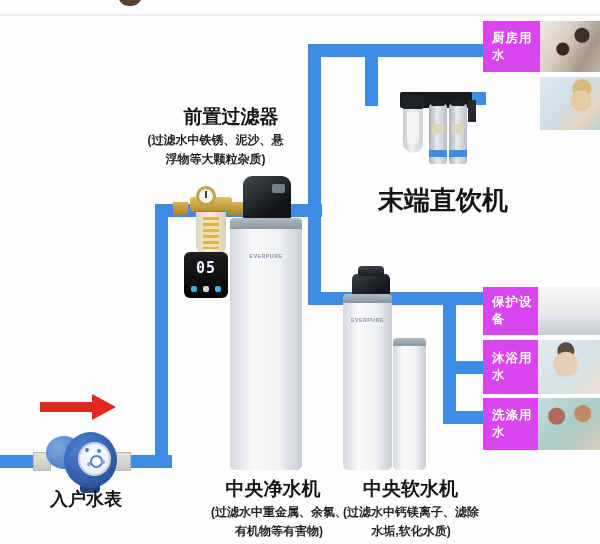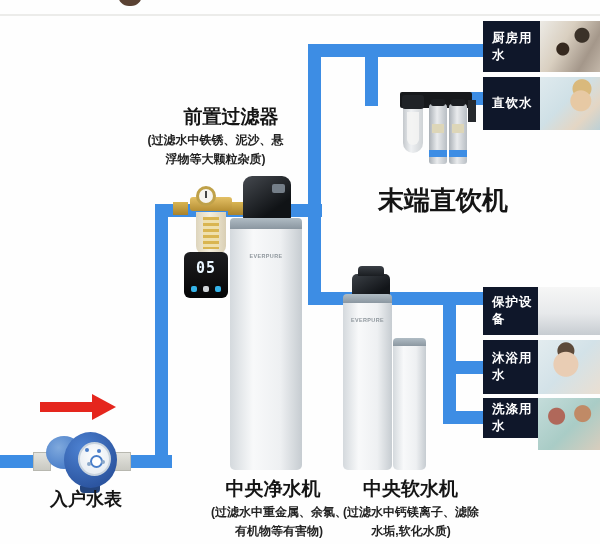--- a/index.html
+++ b/index.html
@@ -6,21 +6,21 @@
   #stage{
     position:relative;width:600px;height:544px;background:#fefefe;
     overflow:hidden;font-family:"Liberation Sans","DejaVu Sans",sans-serif;
   }
   .pipe{position:absolute;background:#3d8de4;z-index:1;}
   
   .top-divider{position:absolute;left:0;top:14px;width:600px;height:2px;background:#ececea;z-index:0;}
   .logo-stub{position:absolute;left:118px;top:-5px;width:24px;height:11px;background:#5a4233;border-radius:0 0 12px 12px;z-index:0;}
 
   
-  .outlet-box{position:absolute;background:#0f172a;color:#fff;display:flex;align-items:center;
+  .outlet-box{position:absolute;background:#d946ef;color:#fff;display:flex;align-items:center;
     font-weight:bold;font-size:12.5px;letter-spacing:1px;padding-left:9px;box-sizing:border-box;z-index:2;}
   .photo{position:absolute;z-index:2;}
   .photo-kitchen{background:
      radial-gradient(circle at 70% 28%,#3a3128 0 7px,rgba(0,0,0,0) 8px),
      radial-gradient(circle at 38% 55%,#35281e 0 6px,rgba(0,0,0,0) 7px),
      linear-gradient(120deg,#eceae5,#d9cfc0 40%,#a4978a 75%,#c3b7a9);}
   .photo-drinking{background:
      radial-gradient(circle at 68% 45%,#e7c9a4 0 10px,rgba(0,0,0,0) 11px),
      radial-gradient(circle at 70% 22%,#d9b97c 0 9px,rgba(0,0,0,0) 10px),
      linear-gradient(135deg,#dfeaee,#cfe0e6 45%,#e4d6c4 75%,#bcd0d6);}
@@ -188,25 +188,24 @@
       <i></i>
     </div>
   <div class="tp-cart" style="left:449px;">
       <i></i>
     </div>
   <div class="stage-title" style="left:368px;top:183px;width:150px;font-size:26px;">末端直饮机</div>
 
   <div class="outlet-box" style="left:483px;top:21px;width:57px;height:51px;">厨房用水</div>
   <div class="photo photo-kitchen" style="left:540px;top:21px;width:60px;height:51px;"></div>
 
-  <div class="outlet-box" style="left:483px;top:77px;width:57px;height:53px;">直饮水</div>
   <div class="photo photo-drinking" style="left:540px;top:77px;width:60px;height:53px;"></div>
 
   <div class="outlet-box" style="left:483px;top:287px;width:55px;height:48px;">保护设备</div>
   <div class="photo photo-appliances" style="left:538px;top:287px;width:62px;height:48px;"></div>
 
   <div class="outlet-box" style="left:483px;top:340px;width:55px;height:54px;">沐浴用水</div>
   <div class="photo photo-bath" style="left:538px;top:340px;width:62px;height:54px;"></div>
 
-  <div class="outlet-box" style="left:483px;top:398px;width:55px;height:40px;">洗涤用水</div>
+  <div class="outlet-box" style="left:483px;top:398px;width:55px;height:52px;">洗涤用水</div>
   <div class="photo photo-washing" style="left:538px;top:398px;width:62px;height:52px;"></div>
 
 </div>
 
 </body></html>

